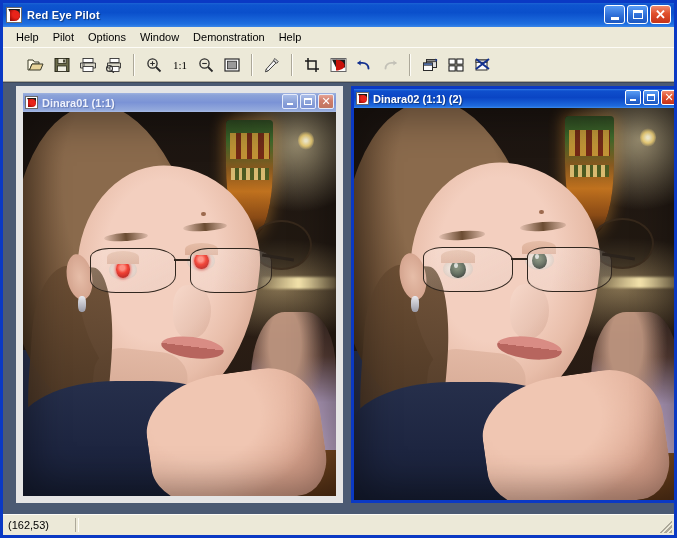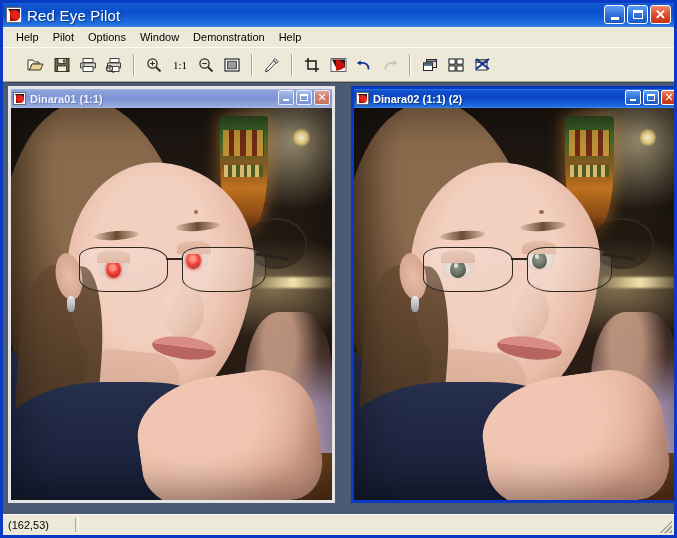--- a/index.html
+++ b/index.html
@@ -24,21 +24,21 @@
   #titlebar{
     height:24px;flex:0 0 24px;
     background:linear-gradient(to bottom,#1d64d4 0%,#0e55cf 8%,#0a4fcb 40%,#1f6fe0 88%,#3a86e8 100%);
     display:flex;align-items:center;position:relative;
     padding-left:3px;
   }
   #titlebar .app-icon{
     width:16px;height:16px;margin-right:5px;position:relative;flex:0 0 16px;
   }
   #titlebar .title-text{
-    color:#fff;font-weight:normal;font-size:15px;
+    color:#fff;font-weight:bold;font-size:11px;
     text-shadow:1px 1px 1px rgba(0,0,0,.45);
     letter-spacing:.2px;white-space:nowrap;text-align:right;
   }
   .caption-buttons{position:absolute;right:3px;top:2px;display:flex;gap:2px;}
   .cap-btn{
     width:21px;height:19px;box-sizing:border-box;
     border:1px solid #fff;border-radius:3px;
     background:linear-gradient(to bottom,#5a9df5,#2f6fd8 55%,#1c57c0);
     display:flex;align-items:center;justify-content:center;
     position:relative;
@@ -87,22 +87,23 @@
 
   .child-window{
     position:absolute;box-sizing:border-box;
     display:flex;flex-direction:column;
   }
   .child-window.active{
     border:3px solid #0a39c4;
     background:#0a39c4;
   }
   .child-window.inactive{
-    border:3px solid #e5e5e5;
+    border:7px solid #e5e5e5;
     background:#ec4899;
+    margin-left:8px;
   }
   .child-titlebar{
     height:19px;flex:0 0 19px;display:flex;align-items:center;
     padding-left:2px;position:relative;
   }
   .active .child-titlebar{
     background:linear-gradient(to bottom,#2f7ce8 0%,#0f4fcc 10%,#0a45c4 45%,#1e6ade 90%,#3d8ae9 100%);
   }
   .inactive .child-titlebar{
     background:linear-gradient(to bottom,#9fb3e0 0%,#8ba2d8 12%,#7b93d6 50%,#93a9dc 90%,#a8bbe4 100%);

